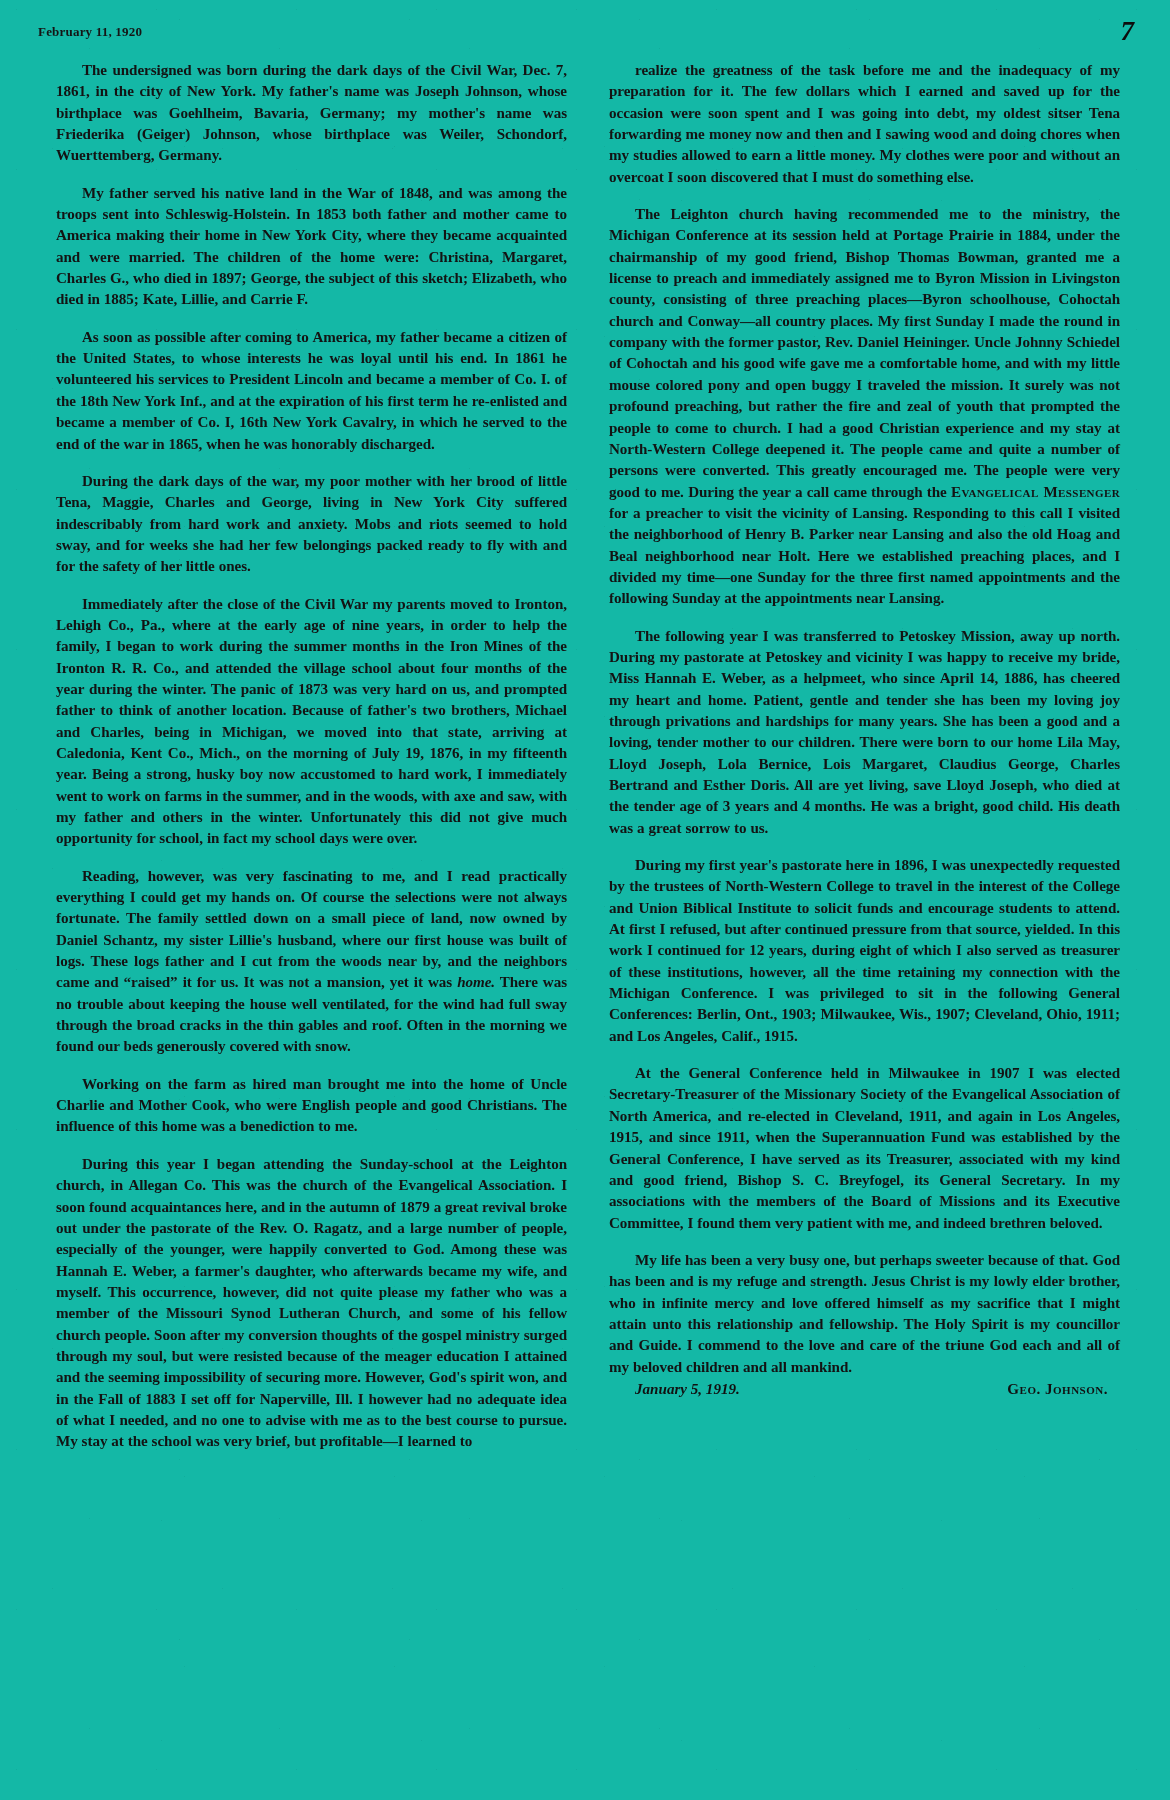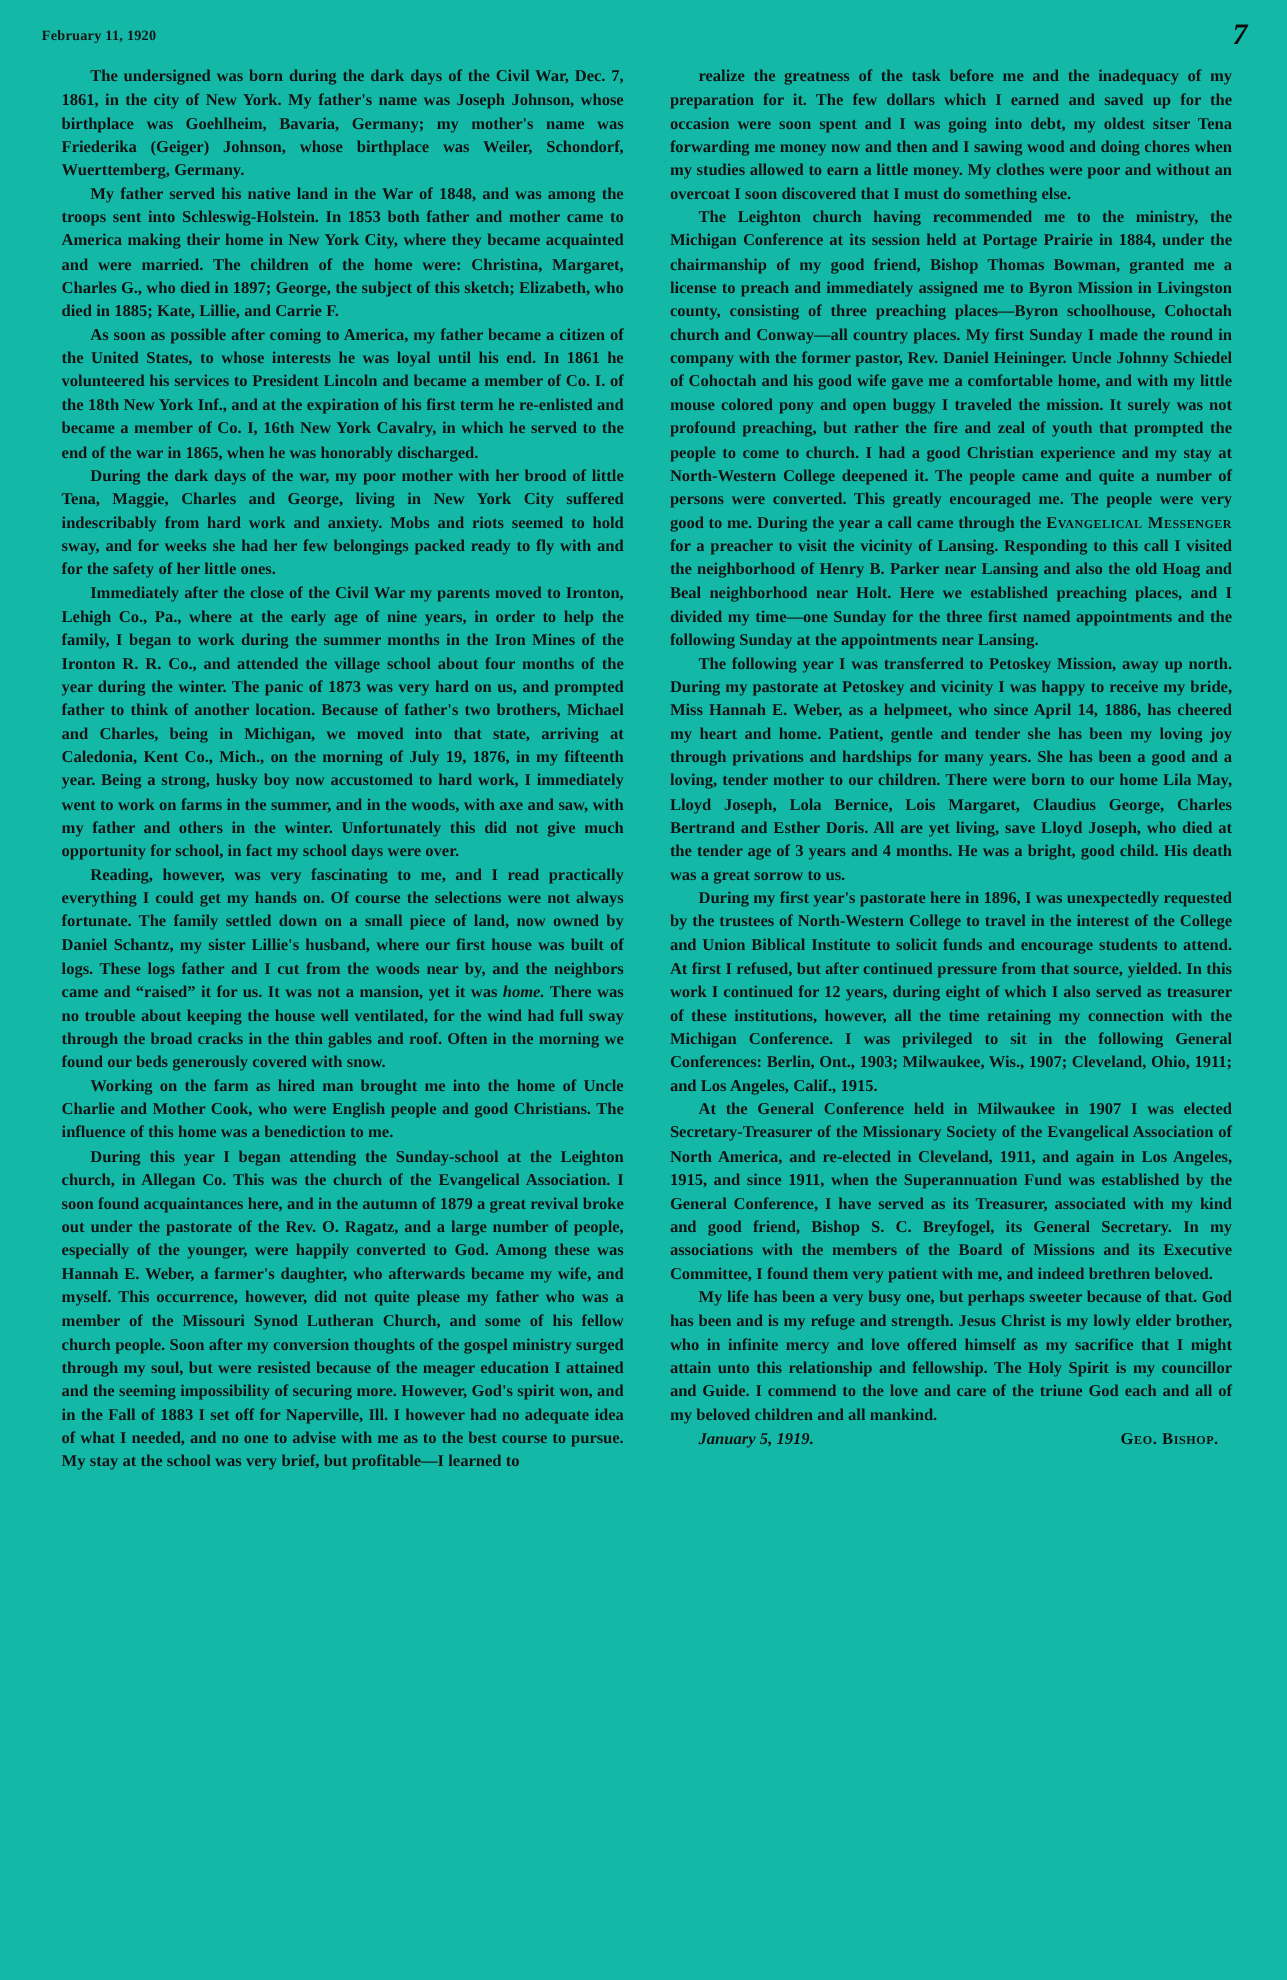--- a/index.html
+++ b/index.html
@@ -94,21 +94,21 @@
     text-indent: 26px;
     font-family: "Liberation Serif", "DejaVu Serif", serif;
     font-weight: bold;
     font-size: 15.1px;
     line-height: 21.35px;
     letter-spacing: -0.05px;
     word-spacing: 0.2px;
     color: #131313;
     hyphens: none;
   }
-  .col p + p { margin-top: 0; }
+  .col p + p { margin-top: 16px; }
 
   .smallcaps {
     font-variant: small-caps;
     letter-spacing: 0.4px;
   }
   .ital { font-style: italic; }
 
   
   .signature {
     display: flex;
@@ -176,20 +176,20 @@
 
       <p><span>The Leighton church having recommended me to the ministry, the Michigan Conference at its session held at Portage Prairie in 1884, under the chairmanship of my good friend, Bishop Thomas Bowman, granted me a license to preach and immediately assigned me to Byron Mission in Livingston county, consisting of three preaching places—Byron schoolhouse, Cohoctah church and Conway—all country places. My first Sunday I made the round in company with the former pastor, Rev. Daniel Heininger. Uncle Johnny Schiedel of Cohoctah and his good wife gave me a comfortable home, and with my little mouse colored pony and open buggy I traveled the mission. It surely was not profound preaching, but rather the fire and zeal of youth that prompted the people to come to church. I had a good Christian experience and my stay at North-Western College deepened it. The people came and quite a number of persons were converted. This greatly encouraged me. The people were very good to me. During the year a call came through the </span><span class="smallcaps">Evangelical Messenger</span><span> for a preacher to visit the vicinity of Lansing. Responding to this call I visited the neighborhood of Henry B. Parker near Lansing and also the old Hoag and Beal neighborhood near Holt. Here we established preaching places, and I divided my time—one Sunday for the three first named appointments and the following Sunday at the appointments near Lansing.</span></p>
 
       <p>The following year I was transferred to Petoskey Mission, away up north. During my pastorate at Petoskey and vicinity I was happy to receive my bride, Miss Hannah E. Weber, as a helpmeet, who since April 14, 1886, has cheered my heart and home. Patient, gentle and tender she has been my loving joy through privations and hardships for many years. She has been a good and a loving, tender mother to our children. There were born to our home Lila May, Lloyd Joseph, Lola Bernice, Lois Margaret, Claudius George, Charles Bertrand and Esther Doris. All are yet living, save Lloyd Joseph, who died at the tender age of 3 years and 4 months. He was a bright, good child. His death was a great sorrow to us.</p>
       <p>During my first year's pastorate here in 1896, I was unexpectedly requested by the trustees of North-Western College to travel in the interest of the College and Union Biblical Institute to solicit funds and encourage students to attend. At first I refused, but after continued pressure from that source, yielded. In this work I continued for 12 years, during eight of which I also served as treasurer of these institutions, however, all the time retaining my connection with the Michigan Conference. I was privileged to sit in the following General Conferences: Berlin, Ont., 1903; Milwaukee, Wis., 1907; Cleveland, Ohio, 1911; and Los Angeles, Calif., 1915.</p>
       <p>At the General Conference held in Milwaukee in 1907 I was elected Secretary-Treasurer of the Missionary Society of the Evangelical Association of North America, and re-elected in Cleveland, 1911, and again in Los Angeles, 1915, and since 1911, when the Superannuation Fund was established by the General Conference, I have served as its Treasurer, associated with my kind and good friend, Bishop S. C. Breyfogel, its General Secretary. In my associations with the members of the Board of Missions and its Executive Committee, I found them very patient with me, and indeed brethren beloved.</p>
       <p>My life has been a very busy one, but perhaps sweeter because of that. God has been and is my refuge and strength. Jesus Christ is my lowly elder brother, who in infinite mercy and love offered himself as my sacrifice that I might attain unto this relationship and fellowship. The Holy Spirit is my councillor and Guide. I commend to the love and care of the triune God each and all of my beloved children and all mankind.</p>
 
       <div class="signature">
         <span class="sig-date">January 5, 1919.</span>
-        <span class="sig-name">Geo. Bishop.</span>
+        <span class="sig-name">Geo. Johnson.</span>
       </div>
     </div>
 
   </div>
 
   <div class="speckle"></div>
 </div>
 
 </body></html>

